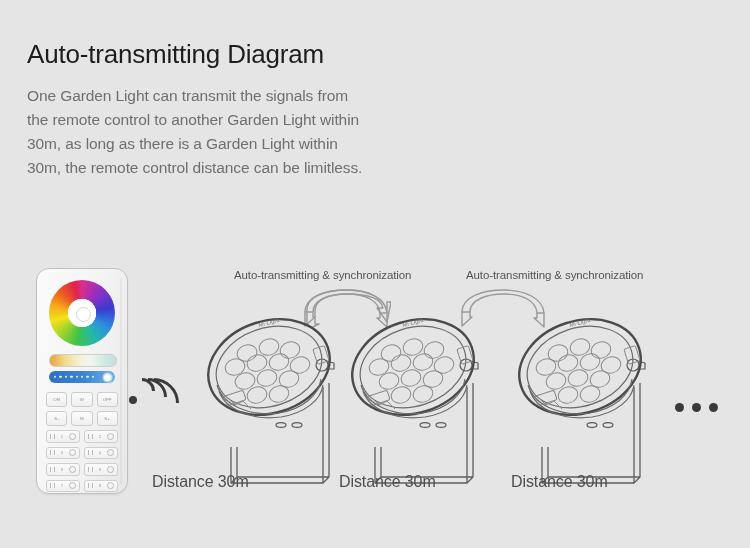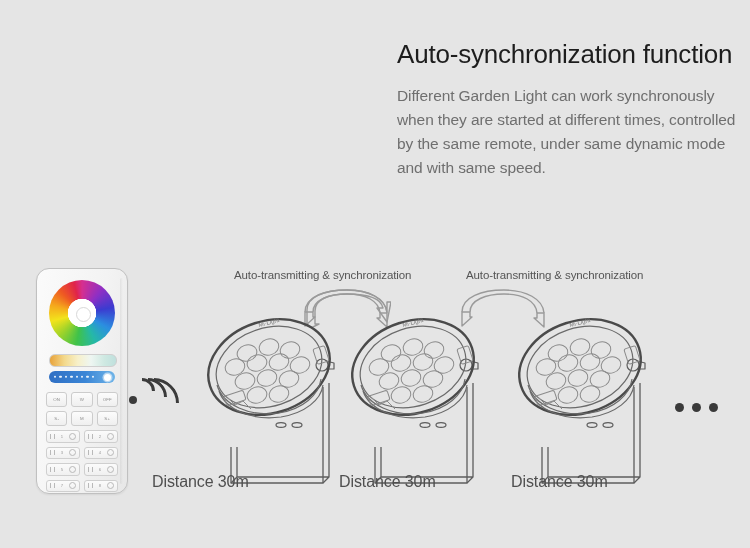--- a/index.html
+++ b/index.html
@@ -133,25 +133,25 @@
   .d3{left:508px;top:223px;}
 
   .ellipsis{position:absolute;left:672px;top:153px;display:flex;gap:8px;}
   .ellipsis i{display:block;width:9px;height:9px;border-radius:50%;background:#3a3a3a;}
 </style>
 </head>
 <body style="background: rgb(229, 229, 229);">
 
 <div class="page">
 
-
-  <div class="col col-right">
-    <h1 class="heading">Auto-synchronization function</h1>
-    <p class="body-text">Different Garden Light can work synchronously when they are started at different times, controlled by the same remote, under same dynamic mode and with same speed.</p>
+  <div class="col col-left">
+    <h1 class="heading">Auto-transmitting Diagram</h1>
+    <p class="body-text">One Garden Light can transmit the signals from the remote control to another Garden Light within 30m, as long as there is a Garden Light within 30m, the remote control distance can be limitless.</p>
   </div>
+
 
   <div class="scene">
 
     <div class="remote">
       <div class="remote-body"></div>
       <div class="remote-edge"></div>
 
       <div class="colorwheel">
         <div class="wheel-hub"></div>
       </div>

